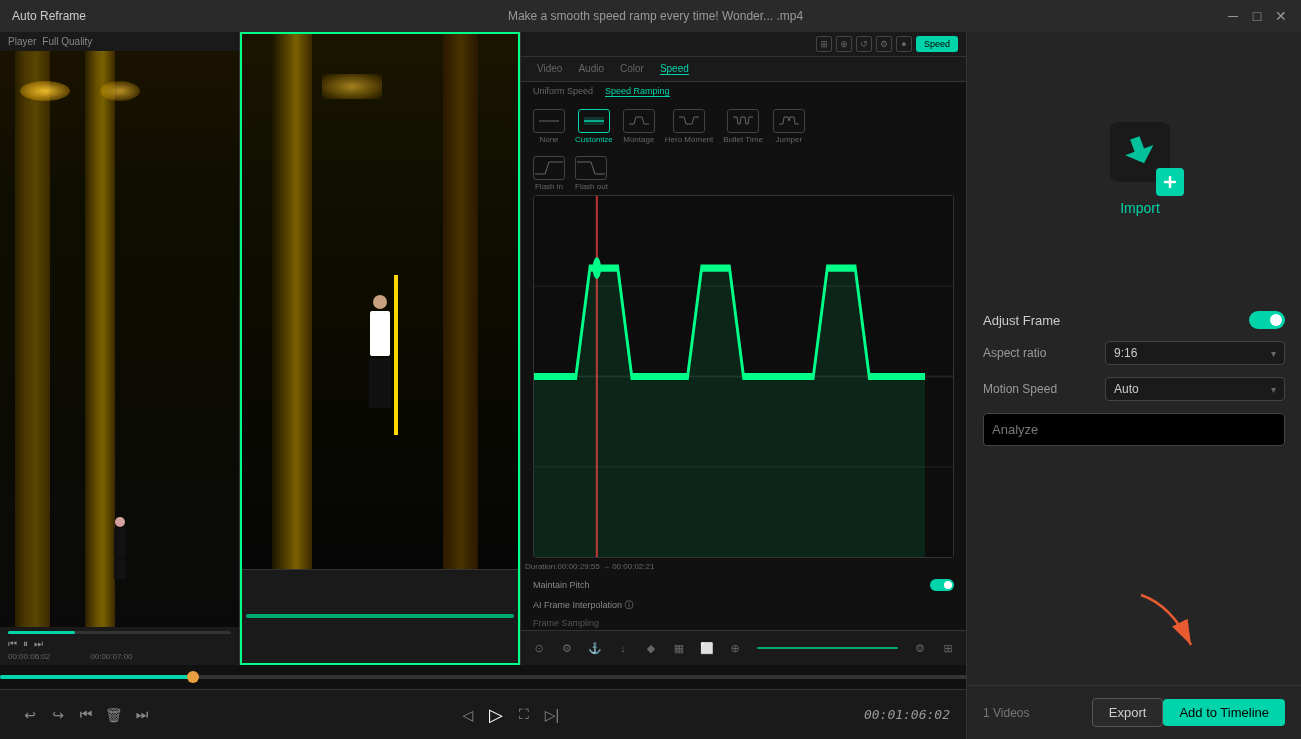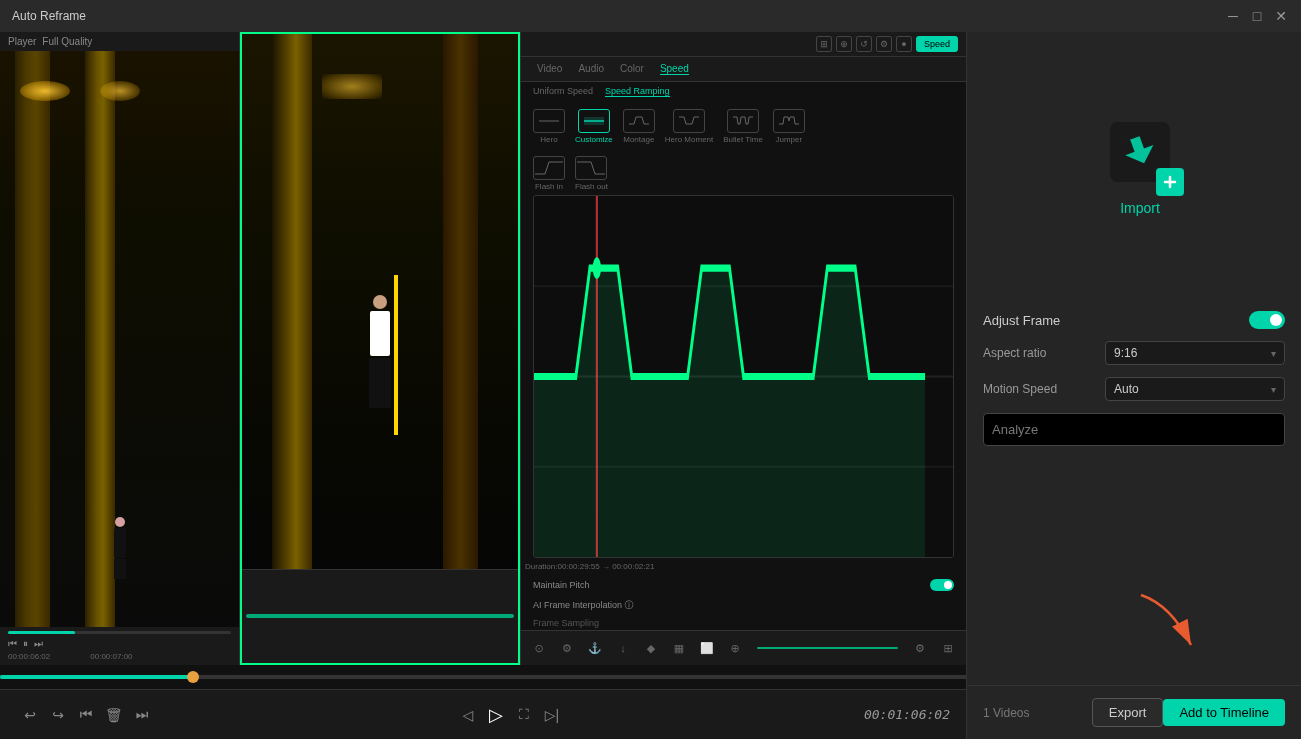--- a/index.html
+++ b/index.html
@@ -738,20 +738,21 @@
       font-size: 13px;
       cursor: pointer;
       font-weight: 500;
     }
   </style>
 </head>
 <body>
 
 <div class="title-bar">
   <span class="title-bar-left">Auto Reframe</span>
+  <span class="title-bar-center">Make a smooth speed ramp every time!  Wonder... .mp4</span>
   <div class="title-bar-controls">
     <div class="title-bar-btn">─</div>
     <div class="title-bar-btn">□</div>
     <div class="title-bar-btn">✕</div>
   </div>
 </div>
 
 <div class="main-layout">
 
   <div class="editor-area">
@@ -836,21 +837,21 @@
             <span class="speed-type-tab active">Speed Ramping</span>
           </div>
 
           <div class="speed-presets">
             <div class="speed-preset">
               <div class="speed-preset-icon">
                 <svg width="20" height="14" viewBox="0 0 20 14">
                     <line x1="0" y1="7" x2="20" y2="7" stroke="#666" stroke-width="1"></line>
                   </svg>
               </div>
-              <span class="speed-preset-label">Hero</span>
+              <span class="speed-preset-label">None</span>
             </div>
             <div class="speed-preset">
               <div class="speed-preset-icon" style="border-color:#00d4aa;">
                 <svg width="20" height="14" viewBox="0 0 20 14">
                   <rect x="0" y="3" width="20" height="8" fill="#00d4aa" opacity="0.2"></rect>
                   <line x1="0" y1="7" x2="20" y2="7" stroke="#00d4aa" stroke-width="1.5"></line>
                 </svg>
               </div>
               <span class="speed-preset-label" style="color:#00d4aa;">Customize</span>
             </div>

